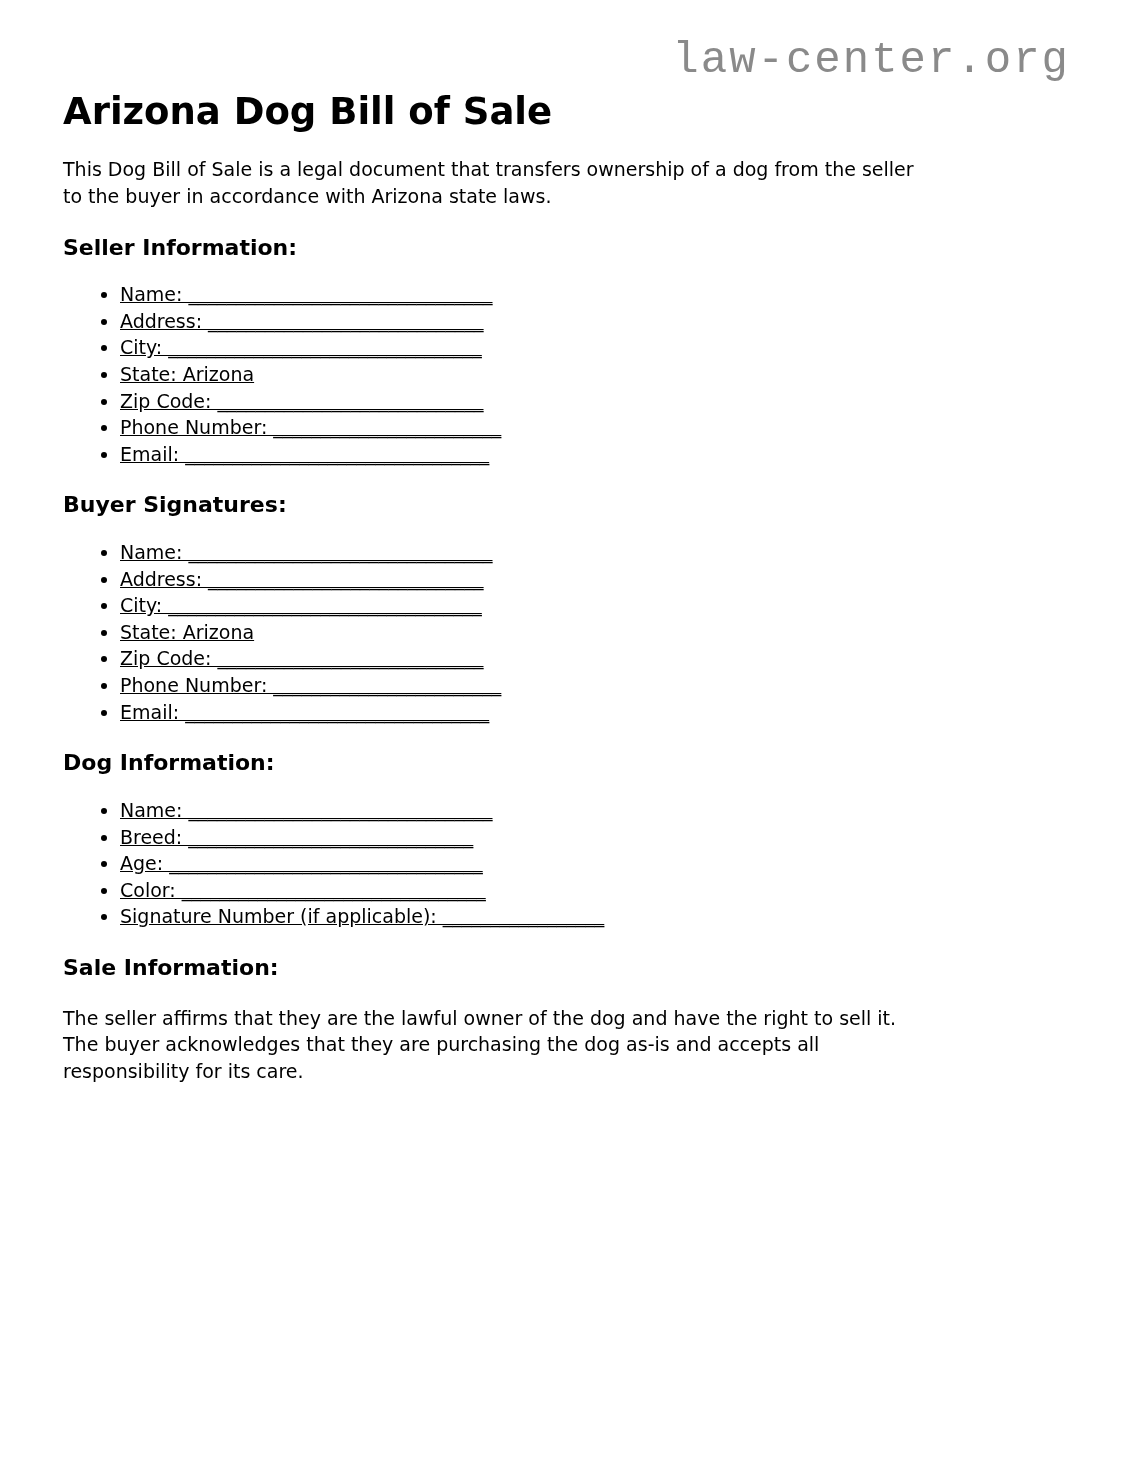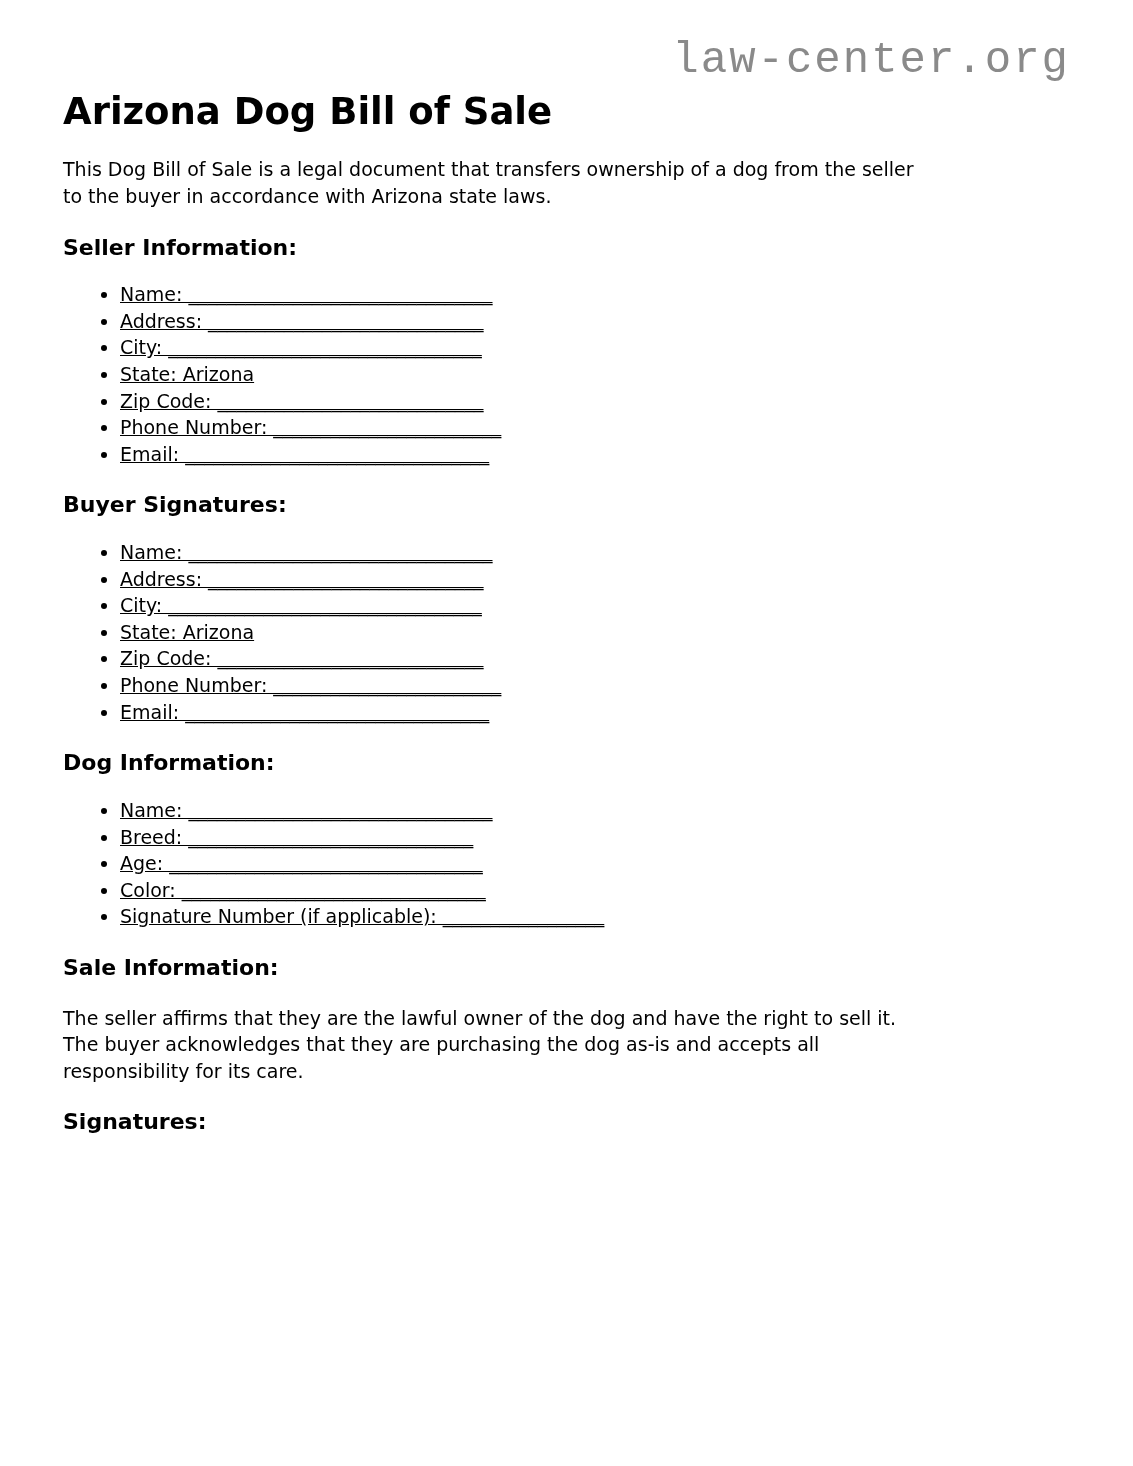--- a/index.html
+++ b/index.html
@@ -91,16 +91,15 @@
     <li>Color: ________________________________</li>
     <li>Signature Number (if applicable): _________________</li>
   </ul>
 
   <h2>Sale Information:</h2>
 
   <p>The seller affirms that they are the lawful owner of the dog and have the right to sell it.
 The buyer acknowledges that they are purchasing the dog as-is and accepts all
 responsibility for its care.</p>
 
-  <h2>Signatures:</h2>
 
 
 </main>
 
 </body></html>

